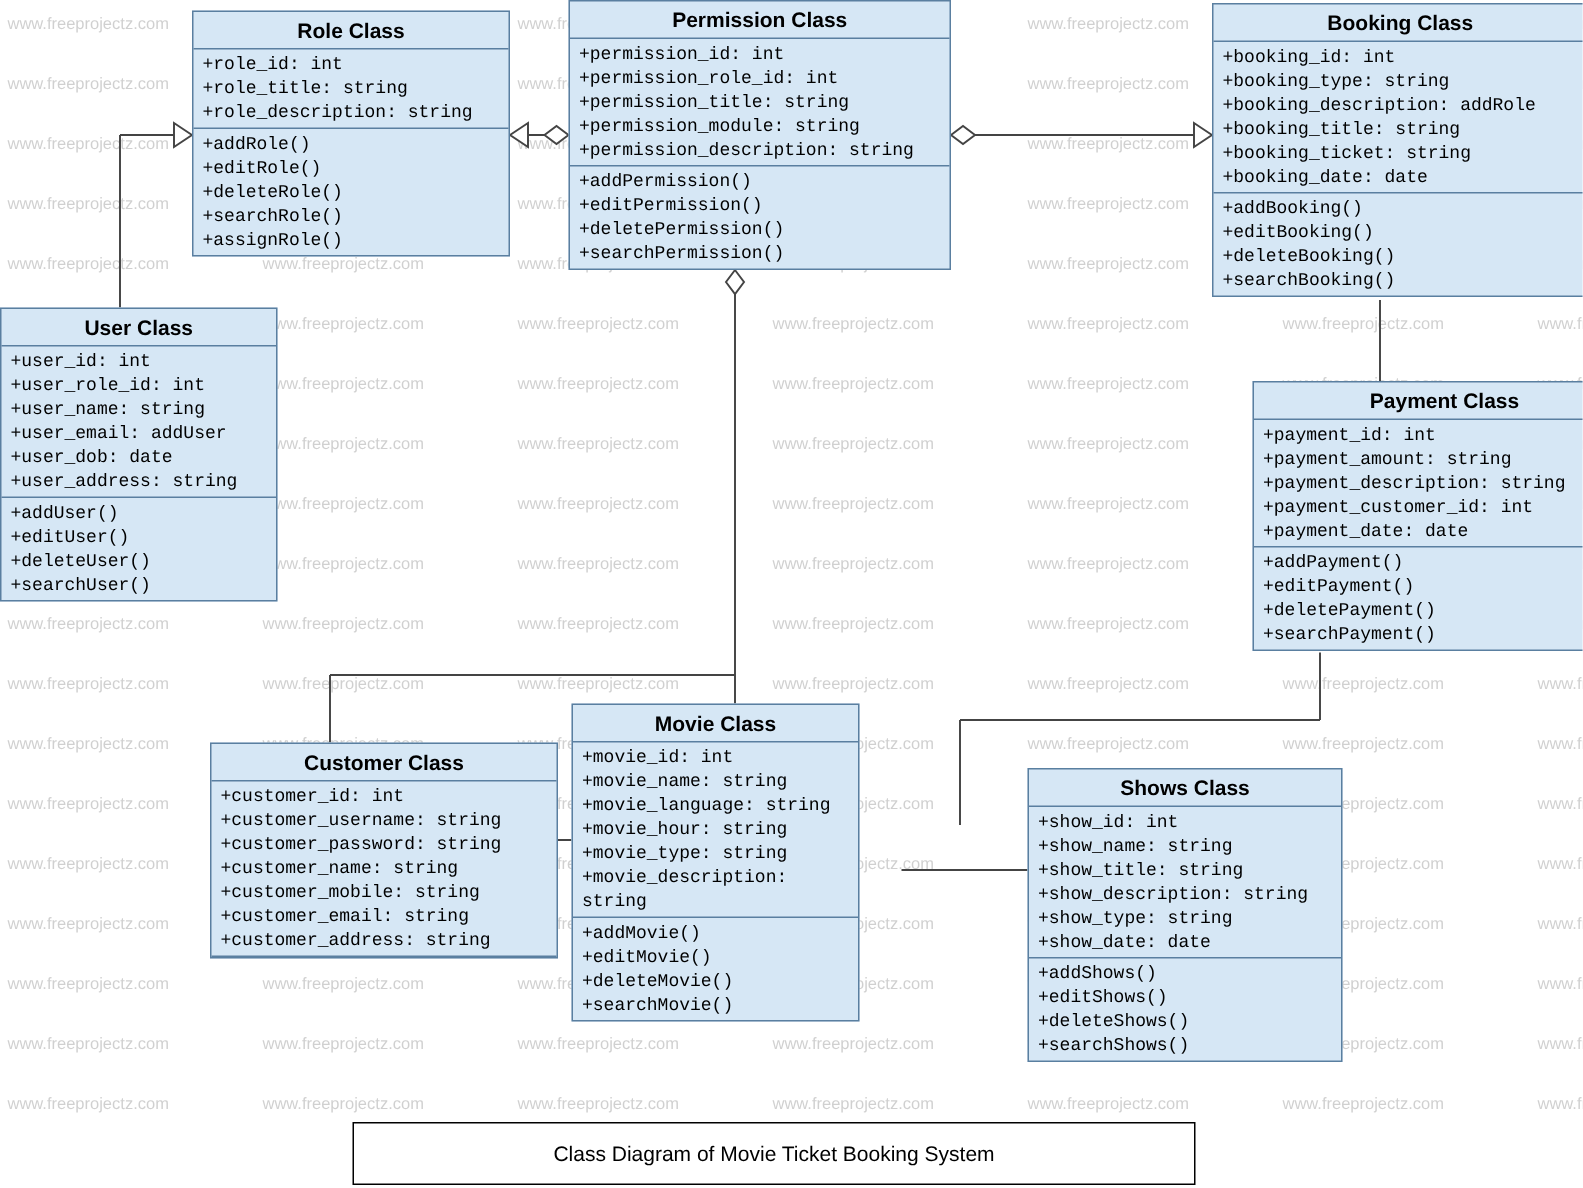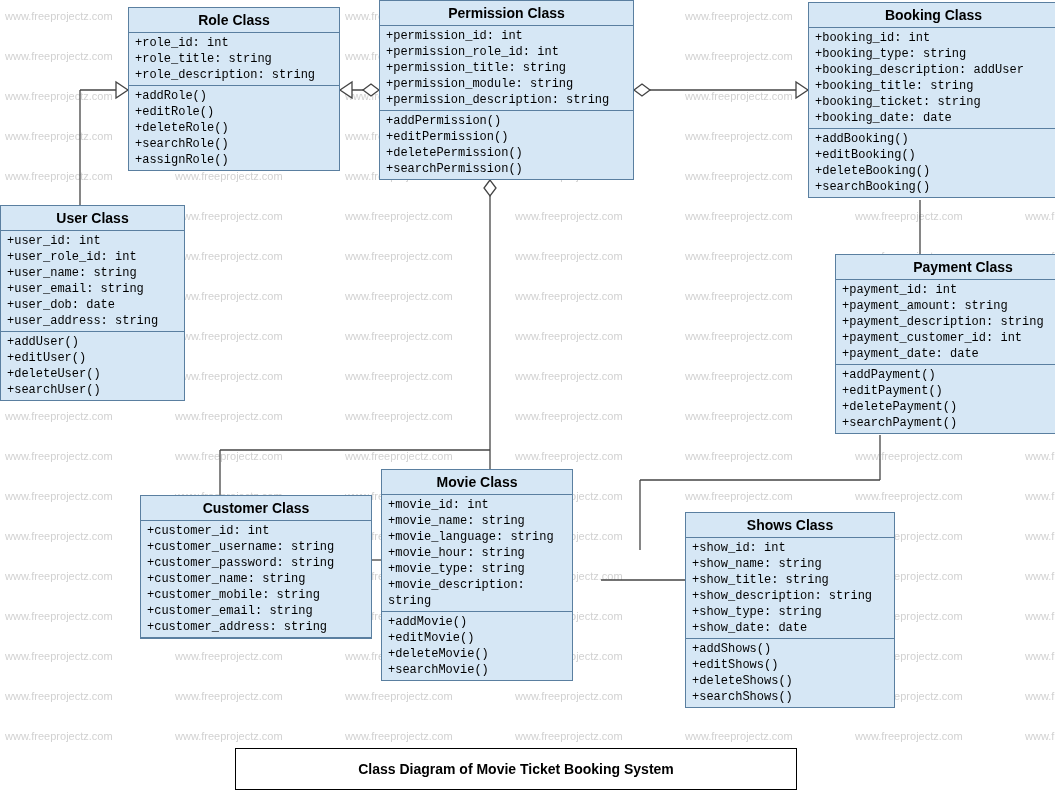--- a/index.html
+++ b/index.html
@@ -36,21 +36,21 @@
   .class-ops {
     padding: 2px 6px;
     font-family: "Courier New", monospace;
     font-size: 12px;
     line-height: 16px;
   }
   .caption-box {
     position: absolute;
     border: 1px solid #000;
     padding: 12px 30px;
-    font-weight: bold;
+    font-weight: normal;
     font-size: 14px;
     text-align: center;
   }
   .watermark {
     position: absolute;
     color: rgba(120,120,120,0.35);
     font-size: 11px;
     font-family: Arial, sans-serif;
     pointer-events: none;
     white-space: nowrap;
@@ -267,40 +267,40 @@
       <div>+deletePermission()</div>
       <div>+searchPermission()</div>
     </div>
 </div>
 
 <div class="class-box" style="left:808px;top:2px;width:251px;">
   <div class="class-title">Booking Class</div>
   <div class="class-attrs">
       <div>+booking_id: int</div>
       <div>+booking_type: string</div>
-      <div>+booking_description: addUser</div>
+      <div>+booking_description: addRole</div>
       <div>+booking_title: string</div>
       <div>+booking_ticket: string</div>
       <div>+booking_date: date</div>
     </div>
   <div class="class-ops">
       <div>+addBooking()</div>
       <div>+editBooking()</div>
       <div>+deleteBooking()</div>
       <div>+searchBooking()</div>
     </div>
 </div>
 
 <div class="class-box" style="left:0px;top:205px;width:185px;">
   <div class="class-title">User Class</div>
   <div class="class-attrs">
       <div>+user_id: int</div>
       <div>+user_role_id: int</div>
       <div>+user_name: string</div>
-      <div>+user_email: string</div>
+      <div>+user_email: addUser</div>
       <div>+user_dob: date</div>
       <div>+user_address: string</div>
     </div>
   <div class="class-ops">
       <div>+addUser()</div>
       <div>+editUser()</div>
       <div>+deleteUser()</div>
       <div>+searchUser()</div>
     </div>
 </div>

